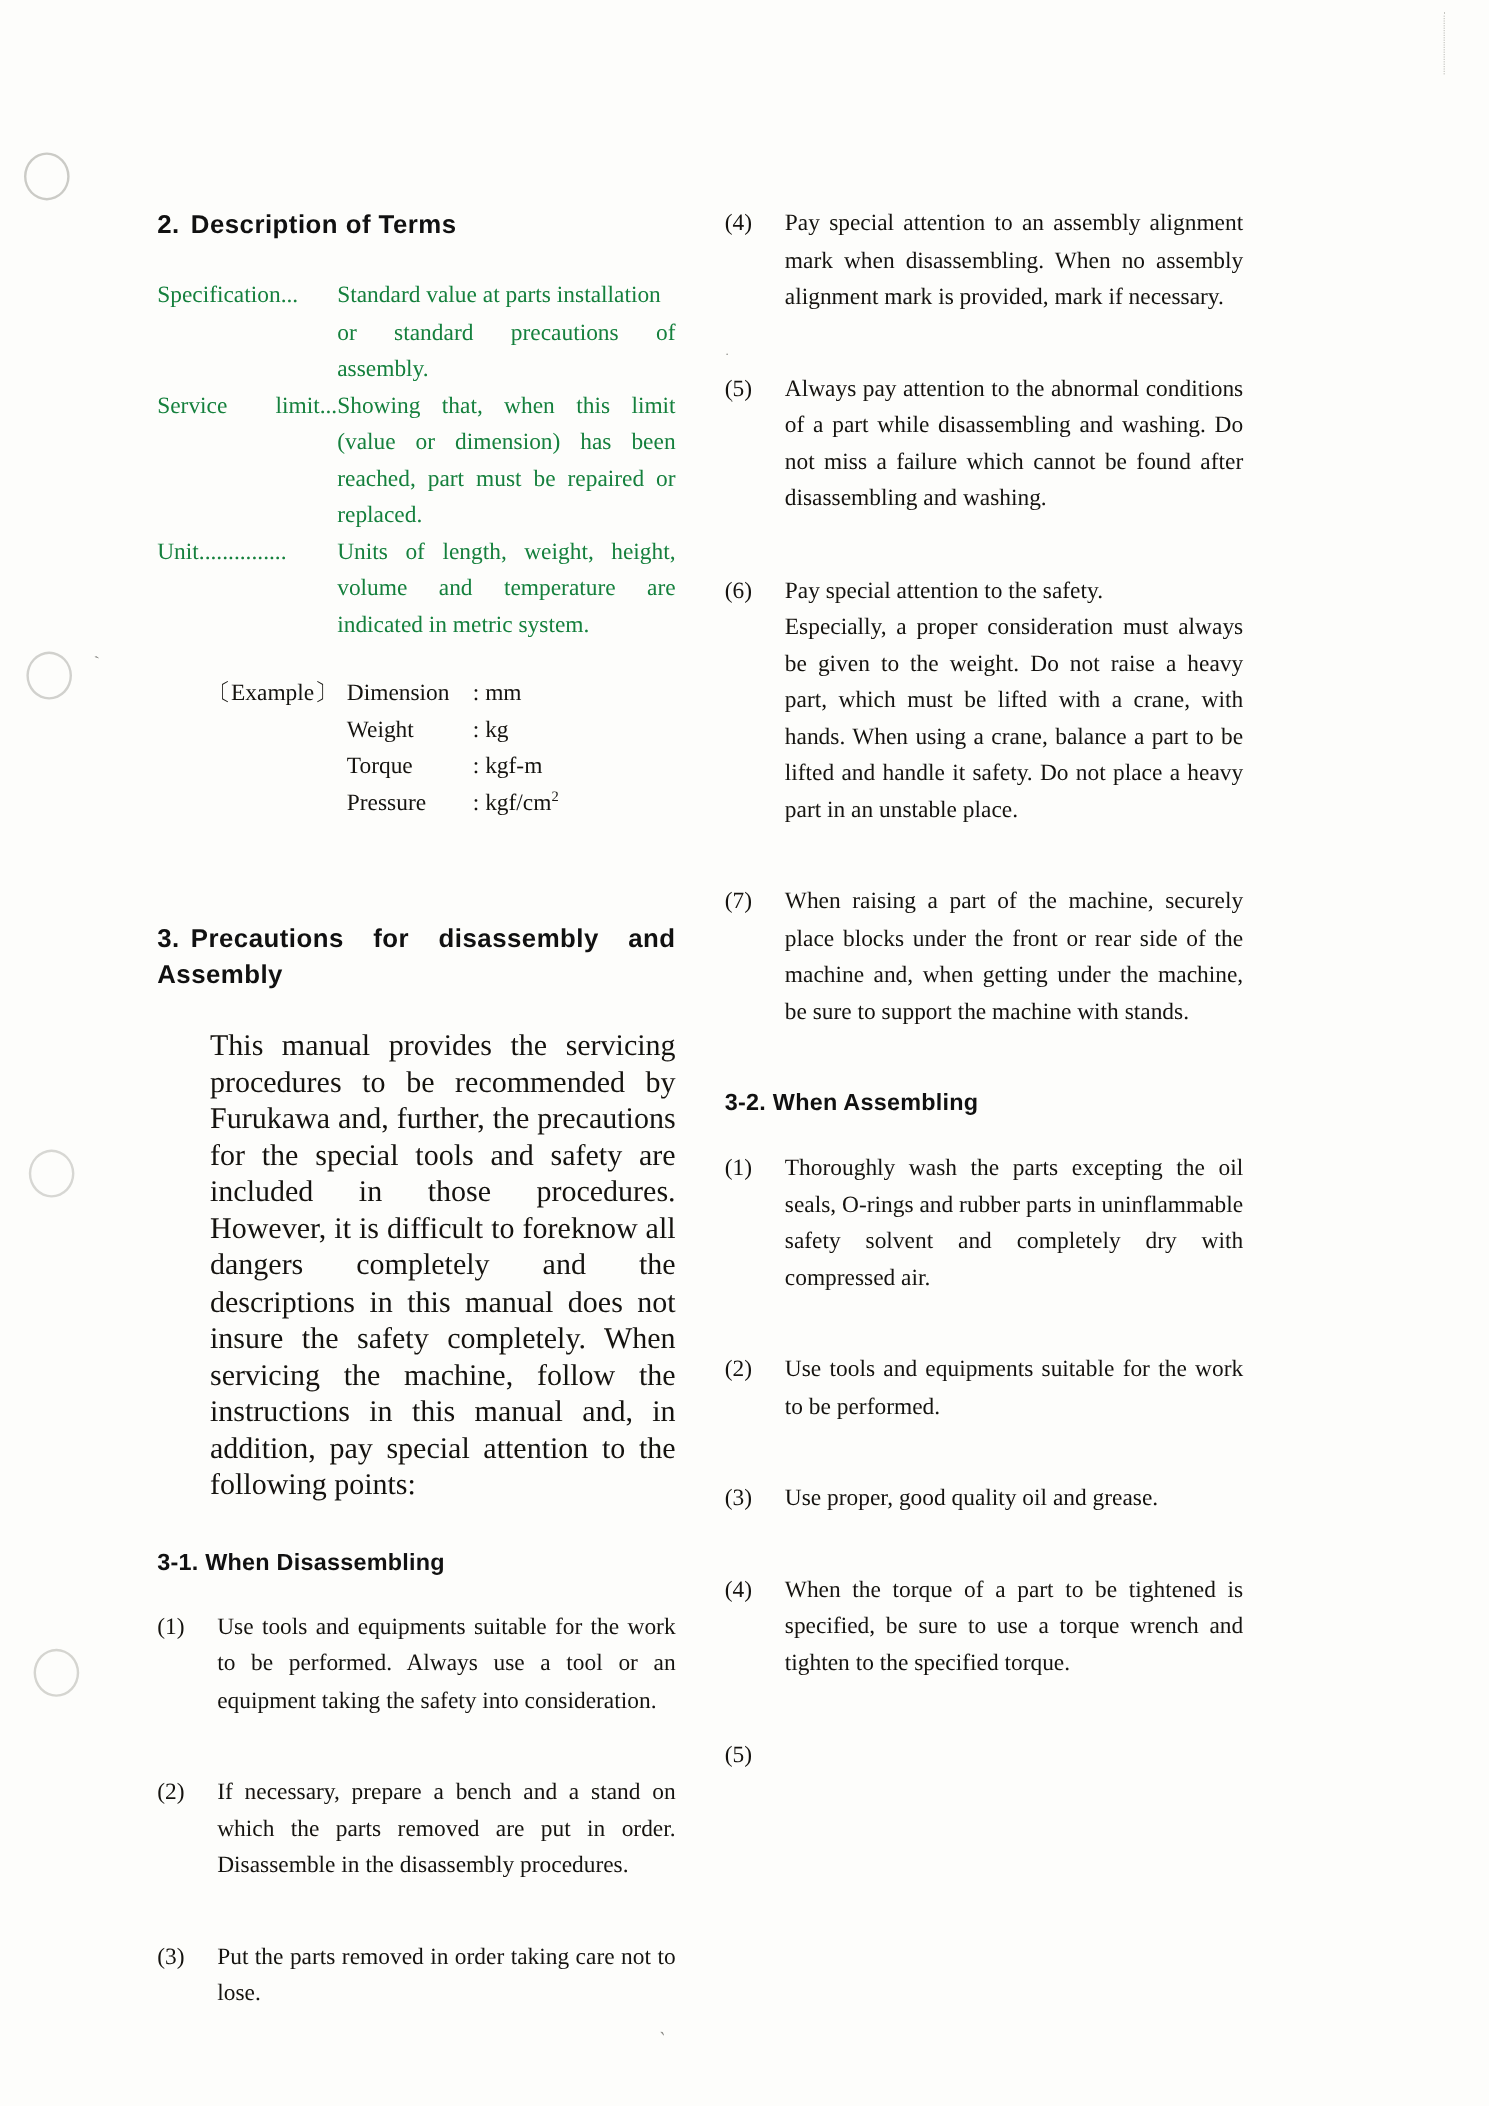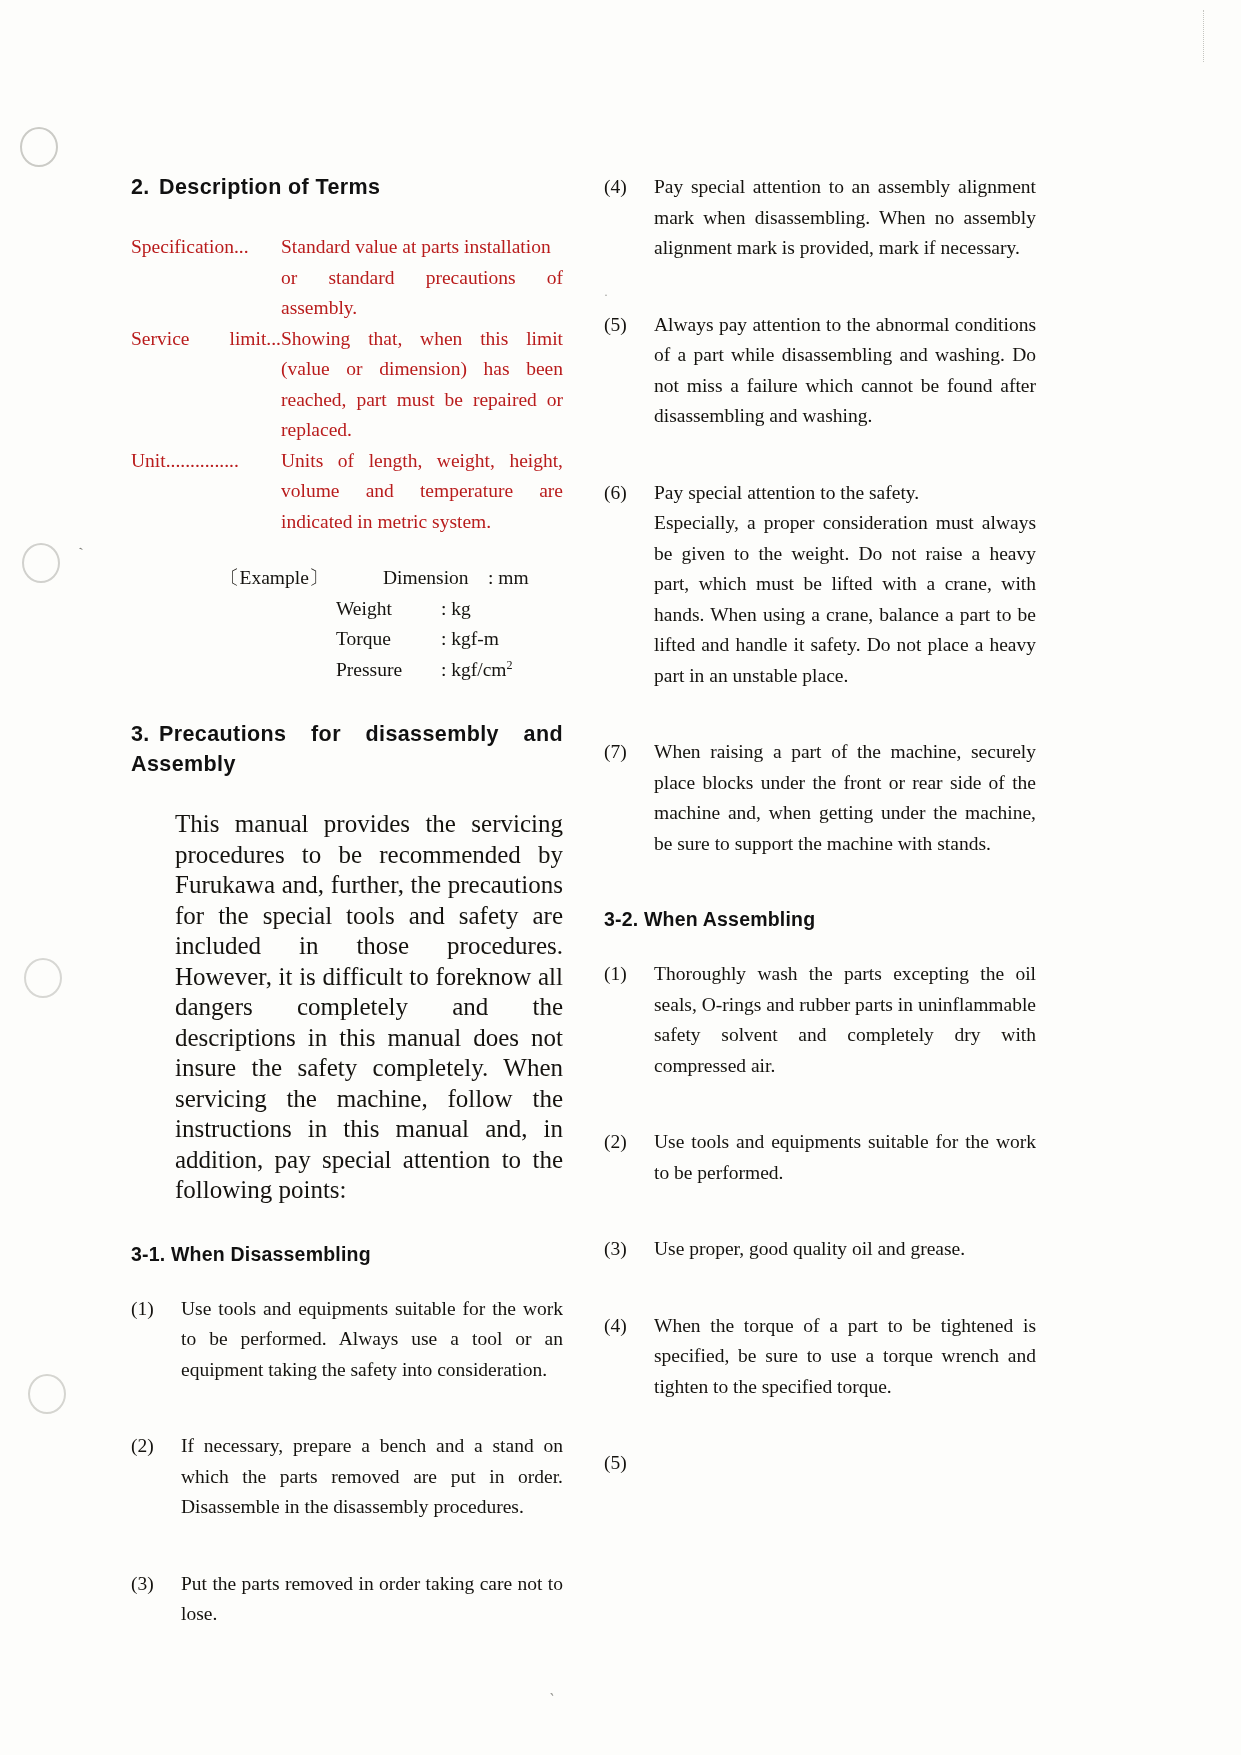--- a/index.html
+++ b/index.html
@@ -77,20 +77,21 @@
     margin: 0 0 30px 0;
     padding: 0;
   }
   h2.sec-head .num {
     display: inline-block;
     min-width: 28px;
   }
   h2.sec-head.wrapped {
     text-align: justify;
     text-align-last: left;
+    margin-top: 48px;
   }
   h3.sub-head {
     font-family: "Liberation Sans", "DejaVu Sans", sans-serif;
     font-weight: bold;
     font-size: 19.5px;
     line-height: 28px;
     letter-spacing: 0.2px;
     color: #111;
     margin: 0 0 26px 0;
     padding: 0;
@@ -108,21 +109,21 @@
   .indent-para {
     margin-left: 44px;
   }
   
   .deflist { margin: 0 0 26px 0; }
   .defrow {
     display: flex;
     align-items: center;
     font-size: 19.5px;
     line-height: 30.5px;
-    color: #b91c1c;
+    color: #15803d;
   }
   .defrow .term {
     flex: 0 0 150px;
     white-space: nowrap;
     display: flex;
     justify-content: space-between;
   }
   .defrow .term.plain { display: block; }
   .defrow .desc {
     flex: 1 1 auto;
@@ -135,21 +136,21 @@
     margin: 4px 0 0 0;
     font-size: 19.5px;
     line-height: 30.5px;
     color: #15130f;
   }
   .ex-row {
     display: flex;
     align-items: baseline;
   }
   .ex-row .ex-spacer { flex: 0 0 158px; }
-  .ex-row .ex-name { flex: 0 0 105px; white-space: nowrap; margin-left: 47px; }
+  .ex-row .ex-name { flex: 0 0 105px; white-space: nowrap; }
   .ex-row .ex-val  { flex: 0 0 auto; white-space: nowrap; }
   .ex-row .ex-val sup {
     font-size: 0.62em;
     vertical-align: super;
     line-height: 0;
   }
   
   .item {
     display: flex;
     align-items: flex-start;

